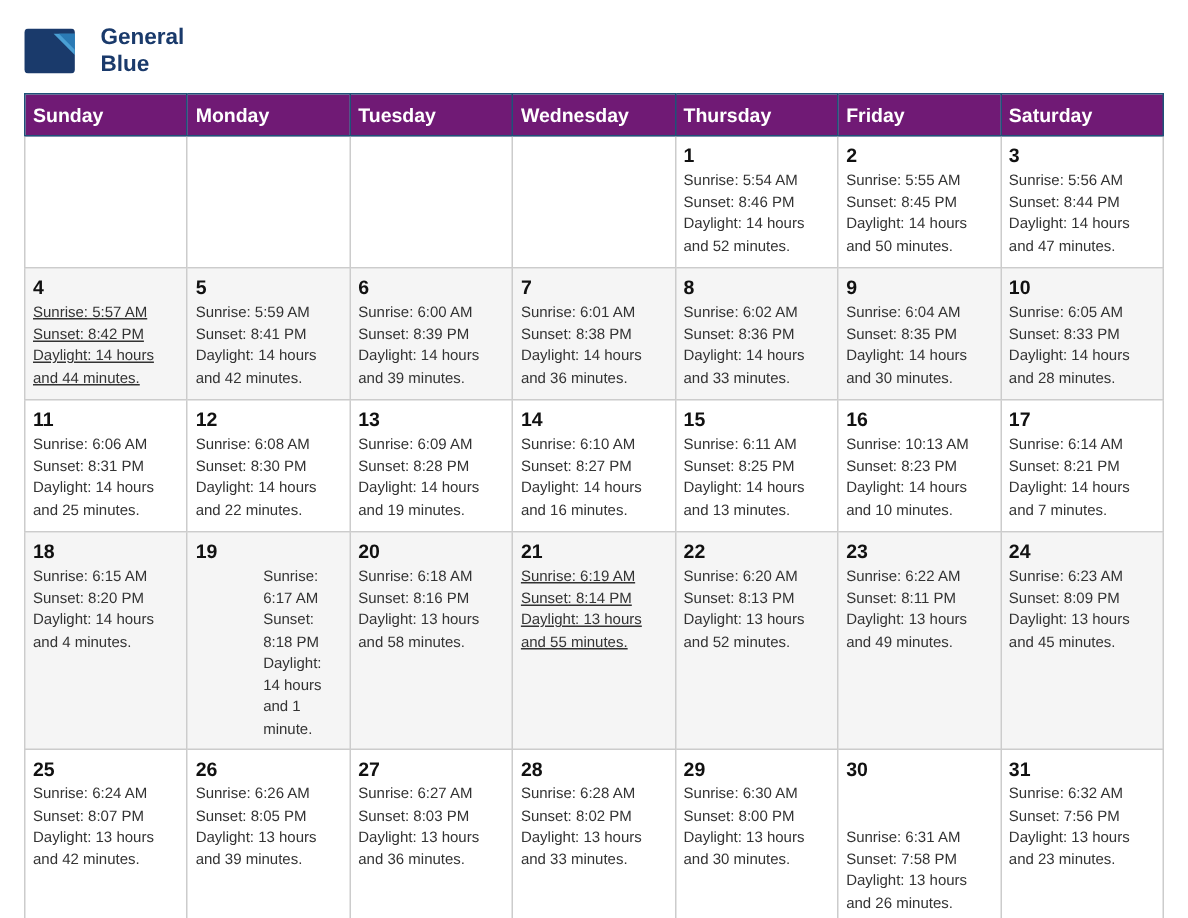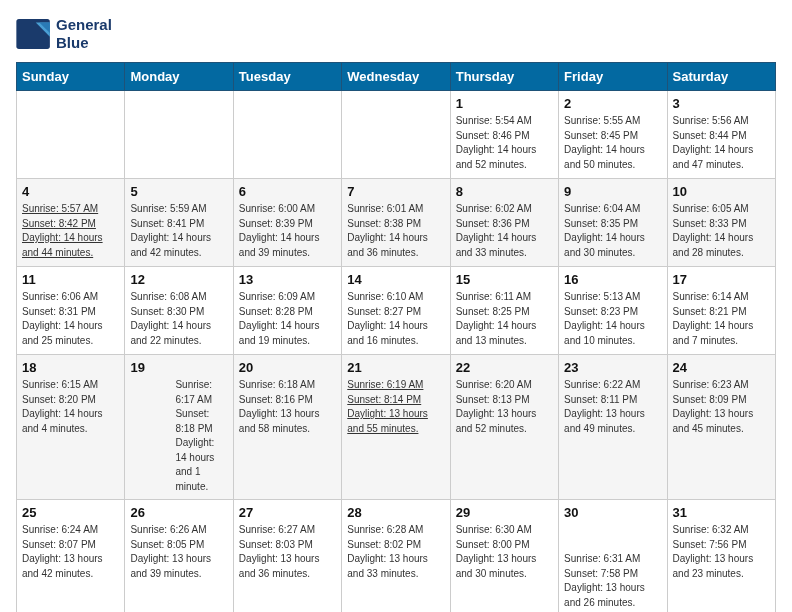--- a/index.html
+++ b/index.html
@@ -12,21 +12,21 @@
     }
     .header {
       display: flex;
       align-items: flex-start;
       justify-content: space-between;
       margin-bottom: 10px;
     }
     .logo {
       display: flex;
       align-items: center;
-      gap: 4px;
+      gap: 15px;
     }
     .logo-text {
       font-size: 15px;
       font-weight: bold;
       color: #1a3a6b;
       line-height: 1.2;
     }
     .logo-icon {
       width: 36px;
       height: 30px;
@@ -42,21 +42,21 @@
     .location-title {
       font-size: 15px;
       color: #444;
     }
     table {
       width: 100%;
       border-collapse: collapse;
       table-layout: fixed;
     }
     thead th {
-      background-color: #0369a1;
+      background-color: #701a75;
       color: #fff;
       font-size: 13px;
       font-weight: bold;
       padding: 6px 5px;
       text-align: left;
       border: 1px solid #1e5278;
     }
     tbody td {
       border: 1px solid #ccc;
       vertical-align: top;
@@ -223,21 +223,21 @@
         </td>
         <td>
           <div class="day-number">15</div>
           <div class="day-detail" style="white-space: pre-line;">Sunrise: 6:11 AM
 Sunset: 8:25 PM
 Daylight: 14 hours
 and 13 minutes.</div>
         </td>
         <td>
           <div class="day-number">16</div>
-          <div class="day-detail" style="white-space: pre-line;">Sunrise: 5:13 AM
+          <div class="day-detail" style="white-space: pre-line;">Sunrise: 10:13 AM
 Sunset: 8:23 PM
 Daylight: 14 hours
 and 10 minutes.</div>
         </td>
         <td>
           <div class="day-number">17</div>
           <div class="day-detail" style="white-space: pre-line;">Sunrise: 6:14 AM
 Sunset: 8:21 PM
 Daylight: 14 hours
 and 7 minutes.</div>

